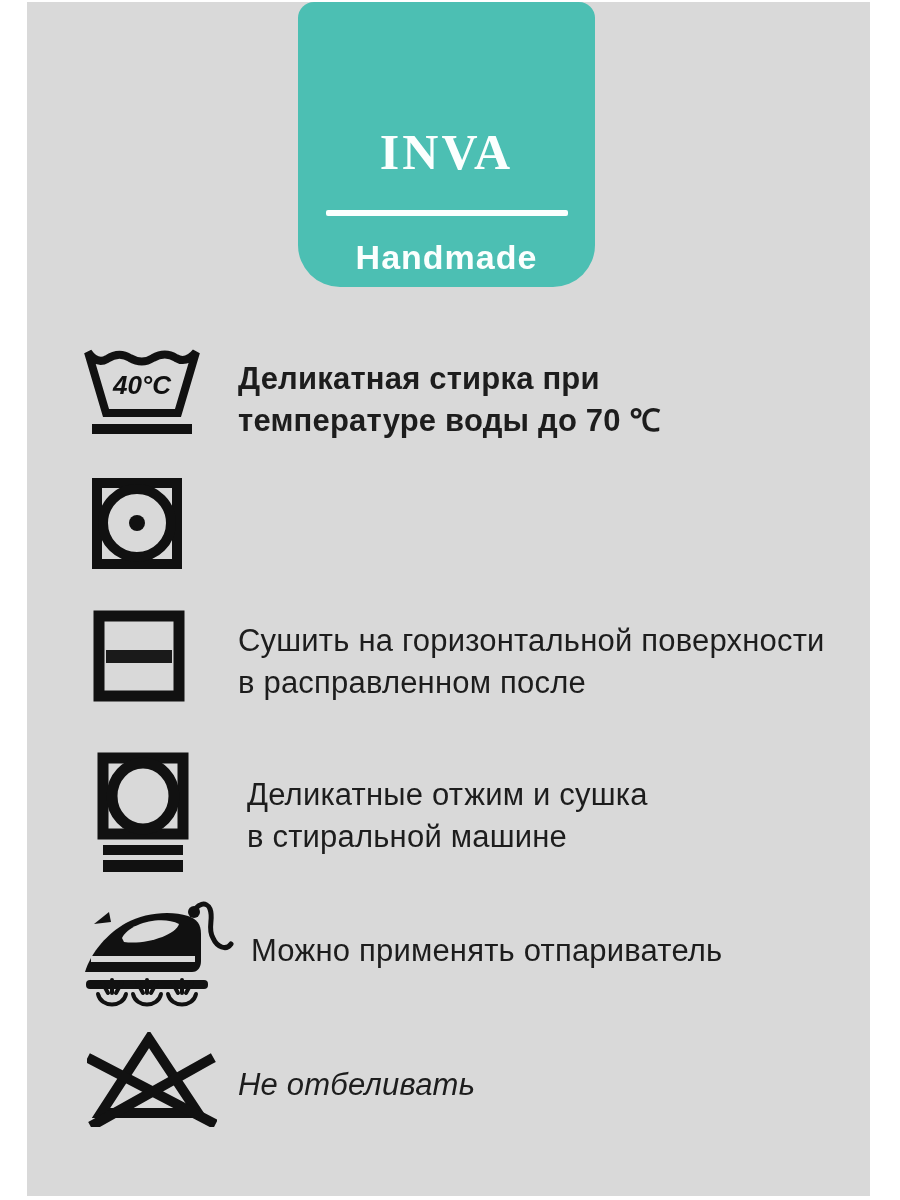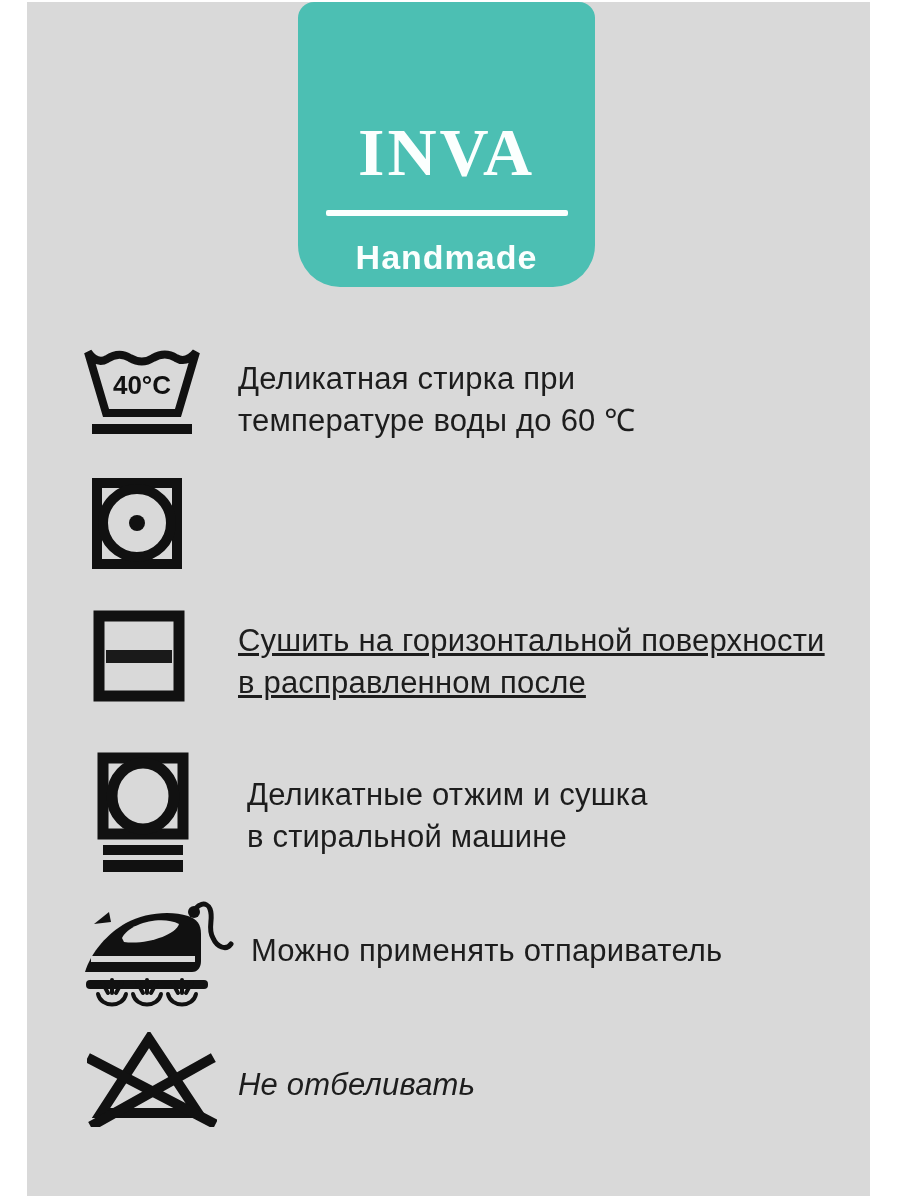--- a/index.html
+++ b/index.html
@@ -1,24 +1,24 @@
 <!DOCTYPE html>
 <html><head>
 <meta charset="utf-8">
 <style>
   html,body{margin:0;padding:0;width:900px;height:1200px;overflow:hidden;background:#ffffff;}
   body{font-family:"Liberation Sans",sans-serif;}
   .card{position:absolute;left:27px;top:2px;width:843px;height:1194px;background:#d9d9d9;}
   .badge{position:absolute;left:271px;top:0;width:297px;height:285px;background:#4cbfb3;
          border-radius:16px 16px 42px 42px;text-align:center;}
   .brand{margin-top:112px;font-family:"Liberation Serif","DejaVu Serif",serif;
-         font-size:68px;line-height:76px;font-weight:700;color:#fbfffe;letter-spacing:3px;}
+         font-size:50px;line-height:76px;font-weight:700;color:#fbfffe;letter-spacing:3px;}
   .brand-divider{width:242px;height:6px;background:#fbfffe;margin:20px auto 0 auto;border-radius:2px;}
   .brand-sub{margin-top:24px;font-size:34px;line-height:34px;font-weight:bold;color:#fbfffe;letter-spacing:1px;}
-  .icon{position:absolute;}
+  .icon{position:absolute;font-style:italic;}
   .caption{position:absolute;color:#1d1d1d;font-size:31px;line-height:42px;letter-spacing:0.2px;white-space:nowrap;}
   svg{display:block;}
 </style>
 </head>
 <body>
 
 <div class="card">
 
   <div class="badge">
     <div class="brand">INVA</div>
@@ -26,40 +26,40 @@
     <div class="brand-sub">Handmade</div>
   </div>
 
   <div class="icon" style="left:56px;top:344px;">
     <svg width="118" height="92" viewBox="0 0 118 92">
       <path d="M5,6 Q14,19 24,13 Q36,5 47,12 Q59,19 70,12 Q82,5 93,12 Q103,18 113,6 L95,67 L23,67 Z" fill="none" stroke="#111" stroke-width="8" stroke-linejoin="miter"></path>
       <text x="59" y="48" text-anchor="middle" font-family="Liberation Sans, sans-serif" font-size="26" font-weight="600" fill="#111">40°C</text>
       <rect x="9" y="78" width="100" height="10" fill="#111"></rect>
     </svg>
   </div>
-  <div class="caption" style="left:211px;top:356px;">
+  <div class="caption" style="left:211px;top:356px;font-weight:bold;">
     <div>Деликатная стирка при</div>
-    <div>температуре воды до 60 ℃</div>
+    <div>температуре воды до 70 ℃</div>
   </div>
 
   <div class="icon" style="left:65px;top:476px;">
     <svg width="90" height="91" viewBox="0 0 90 91">
       <rect x="5" y="5" width="80" height="81" fill="none" stroke="#111" stroke-width="10"></rect>
       <circle cx="45" cy="45" r="34" fill="none" stroke="#111" stroke-width="10"></circle>
       <circle cx="45" cy="45" r="8" fill="#111"></circle>
     </svg>
   </div>
 
   <div class="icon" style="left:66px;top:608px;">
     <svg width="92" height="92" viewBox="0 0 92 92">
       <rect x="6" y="6" width="80" height="80" fill="none" stroke="#111" stroke-width="11"></rect>
       <rect x="13" y="40" width="66" height="13" fill="#1a1a1a"></rect>
     </svg>
   </div>
-  <div class="caption" style="left:211px;top:618px;text-decoration:underline;">
+  <div class="caption" style="left:211px;top:618px;">
     <div>Сушить на горизонтальной поверхности</div>
     <div>в расправленном после</div>
   </div>
 
   <div class="icon" style="left:70px;top:750px;">
     <svg width="92" height="121" viewBox="0 0 92 121">
       <rect x="6" y="6" width="80" height="76" fill="none" stroke="#111" stroke-width="11"></rect>
       <ellipse cx="46" cy="44" rx="31" ry="33" fill="none" stroke="#111" stroke-width="11"></ellipse>
       <rect x="6" y="93" width="80" height="10" fill="#111"></rect>
       <rect x="6" y="108" width="80" height="12" fill="#111"></rect>

